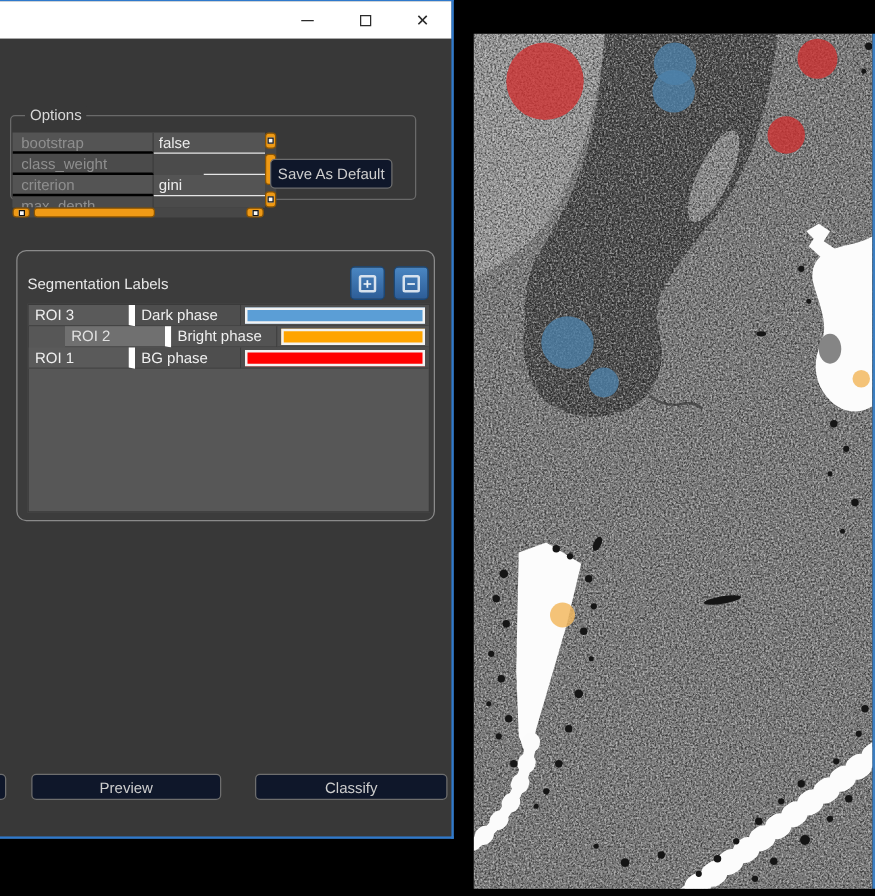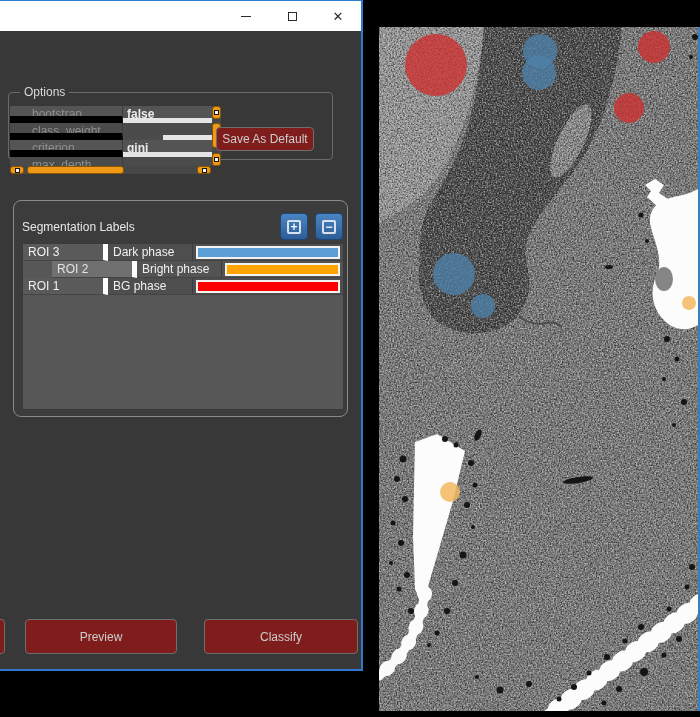--- a/index.html
+++ b/index.html
@@ -44,22 +44,22 @@
     position:absolute; top:-8px; left:11px; background:#383838;
     padding:0 4px; font-size:12px; color:#d8d8d8;
   }
   .param-table {
     position:absolute; left:1px; top:13px; width:202px; height:60px;
     overflow:hidden; background:#4b4b4b;
   }
   .param-row { display:flex; height:17px; line-height:16px; font-size:12px; }
   .param-row.alt-a { background:#545454; }
   .param-row.alt-b { background:#4b4b4b;gap:40px; }
-  .param-name  { width:113px; padding-left:22px; color:#8f8f8f; border-right:1px solid #3c3c3c; border-bottom:7px solid #000000; overflow:hidden; }
-  .param-value { flex:1; padding-left:4px; color:#ececec; border-bottom:5px solid #e5e5e5; overflow:hidden;font-weight:bold; }
+  .param-name  { width:113px; padding-left:7px; color:#8f8f8f; border-right:1px solid #3c3c3c; border-bottom:2px solid #000000; overflow:hidden; }
+  .param-value { flex:1; padding-left:4px; color:#ececec; border-bottom:1px solid #e5e5e5; overflow:hidden; }
 
   .vscroll {
     position:absolute; left:203px; top:13px; width:9px; height:60px;
     background:#474747; border-radius:3px;
     display:flex; flex-direction:column;
   }
   .hscroll {
     position:absolute; left:1px; top:73px; width:201px; height:8px;
     background:#474747; border-radius:3px;
   }
@@ -68,21 +68,21 @@
     display:flex; align-items:center; justify-content:center;
   }
   .sb-dot { width:5px; height:5px; background:#f6f6f6; border:1px solid #141414; }
   .vs-btn { height:13px; width:9px; }
   .vs-thumb { position:absolute; left:0; top:17px; width:9px; height:25px; }
   .hs-btn-l { position:absolute; left:0; top:0; width:14px; height:8px; }
   .hs-thumb { position:absolute; left:17px; top:0; width:97px; height:8px; }
   .hs-btn-r { position:absolute; left:187px; top:0; width:14px; height:8px; }
 
   .btn-dark {
-    background:#7f1d1d; border:1px solid #6e6e6e; border-radius:4px;
+    background:#0f172a; border:1px solid #6e6e6e; border-radius:4px;
     color:#cdcdcd; font-size:12px;
     display:flex; align-items:center; justify-content:center;
   }
   .save-btn { position:absolute; left:216px; top:96px; width:98px; height:24px; }
 
   
   .seg-panel {
     position:absolute; left:13px; top:169px; width:335px; height:217px;
     border:1px solid #8a8a8a; border-radius:8px; background:#3c3c3c;
   }
@@ -107,21 +107,21 @@
   .roi-row { display:flex; height:17px; line-height:16px; font-size:12px; }
   .roi-cell-1 { width:85px; background:#5a5a5a; color:#f0f0f0; padding-left:5px; border-right:5px solid #ffffff; border-bottom:1px solid #444; }
   .roi-row.selected .roi-cell-1 { background:#707070; color:#e2e2e2;margin-left:29px; }
   .roi-cell-2 { width:85px; background:#4e4e4e; color:#f0f0f0; padding-left:5px; border-right:1px solid #3c3c3c; border-bottom:1px solid #444; }
   .roi-row.selected .roi-cell-2 { background:#535353; }
   .roi-cell-3 { flex:1; background:#4e4e4e; border-bottom:1px solid #444; display:flex; align-items:center; padding:0 3px; }
   .roi-row.selected .roi-cell-3 { background:#535353; }
   .swatch { height:13px; width:100%; border:2px solid #f2f2f2; }
 
   
-  .footer-btn { position:absolute; top:588px; height:35px; }
+  .footer-btn { position:absolute; top:588px; height:21px; }
   .fb-hidden  { left:-41px; width:46px; }
   .fb-preview { left:25px; width:152px; }
   .fb-classify{ left:183px; width:154px;margin-left:21px; }
 
   
   .micrograph {
     position:absolute; left:379px; top:27px; width:319px; height:684px;
     background:#7c7c7c; overflow:hidden;
   }
   .edge-line { position:absolute; left:698px; top:27px; width:2px; height:684px; background:#3a7ec2; }

